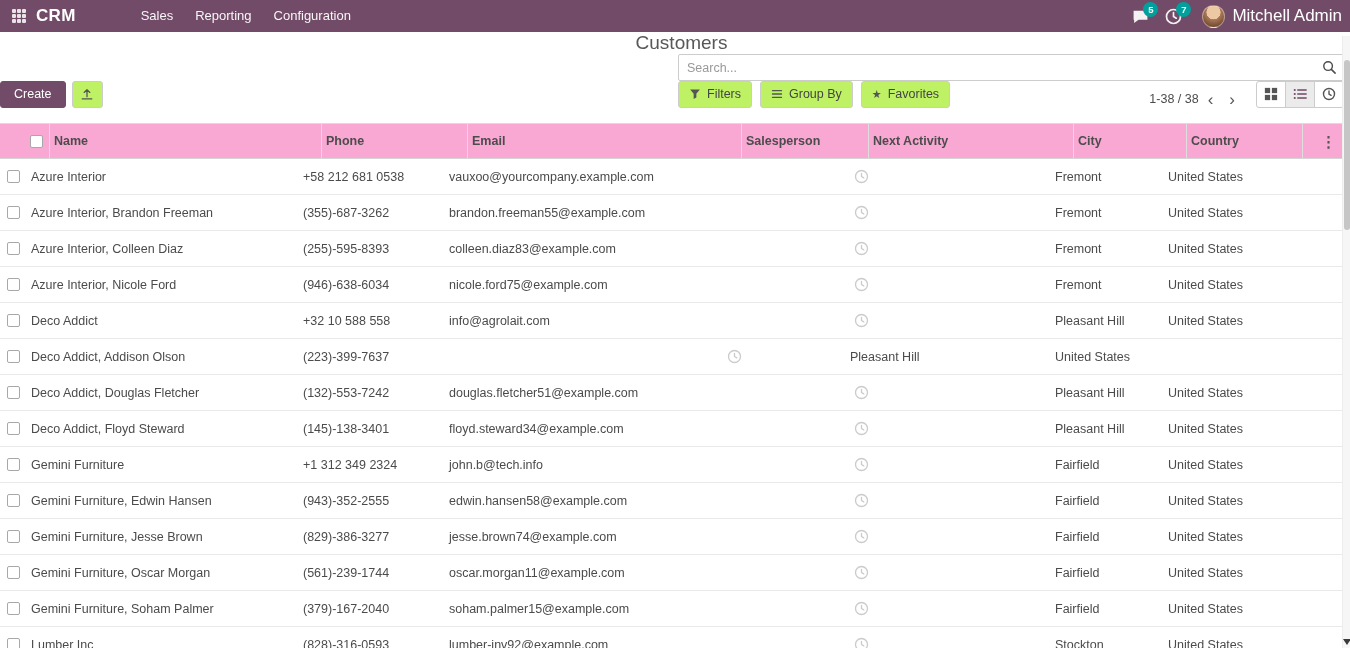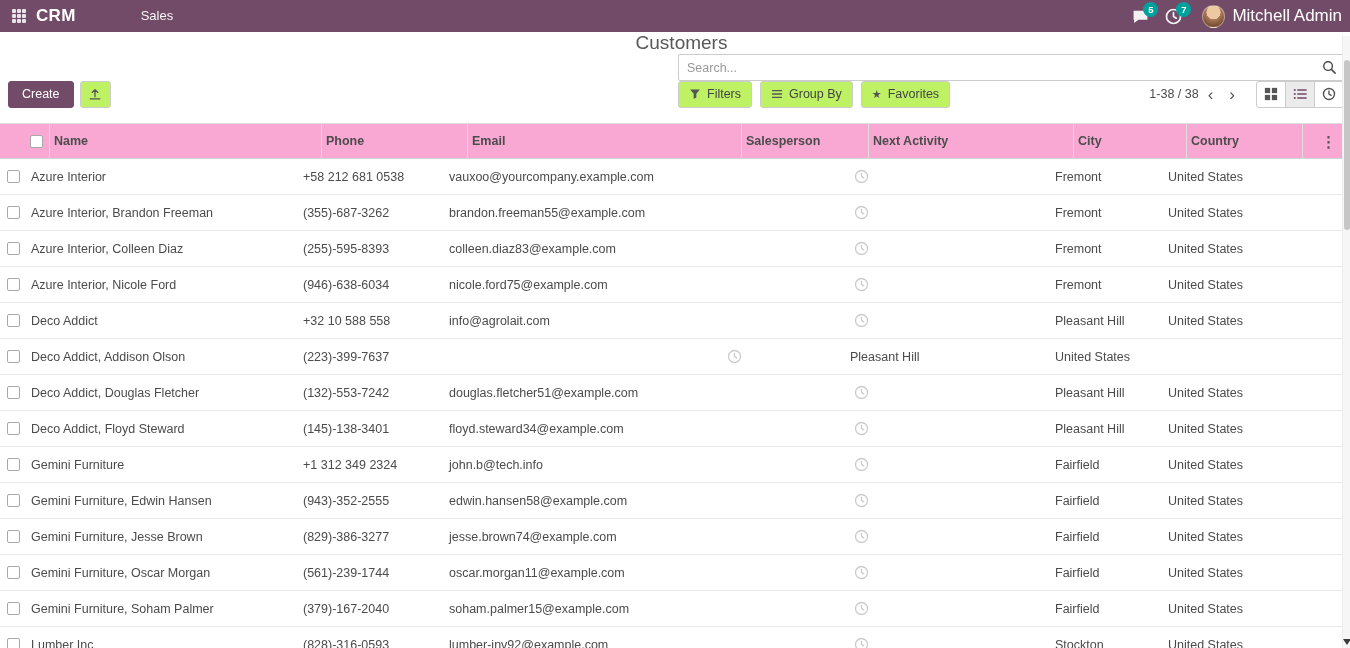--- a/index.html
+++ b/index.html
@@ -12,39 +12,39 @@
   }
   *{box-sizing:border-box;margin:0;padding:0;}
   html,body{width:1350px;height:648px;overflow:hidden;}
   body{font-family:"Liberation Sans",sans-serif;background:#fff;color:var(--text);position:relative;}
 
   
   .navbar{height:32px;background:var(--primary);display:flex;align-items:center;padding:0 8px;color:#fff;}
   .apps{width:14px;height:14px;display:grid;grid-template-columns:repeat(3,1fr);gap:1.5px;margin:0 10px 0 4px;cursor:pointer;}
   .apps i{background:rgba(255,255,255,.85);border-radius:1px;}
   .brand{font-size:17px;font-weight:bold;letter-spacing:.3px;margin-right:54px;cursor:pointer;}
-  .menu{display:flex;height:100%;flex-direction:column;}
+  .menu{display:flex;align-items:center;height:100%;}
   .menu-item{font-size:13px;padding:0 11px;line-height:32px;cursor:pointer;color:rgba(255,255,255,.95);}
   .nav-right{margin-left:auto;display:flex;align-items:center;gap:16px;}
   .nav-icon{position:relative;display:inline-flex;cursor:pointer;}
   .badge{position:absolute;top:-6px;right:-9px;background:var(--badge);color:#fff;font-size:9.5px;min-width:15px;height:15px;line-height:15px;border-radius:8px;text-align:center;padding:0 3px;font-weight:bold;}
   .user{display:flex;align-items:center;gap:7px;cursor:pointer;margin-left:4px;}
   .avatar{width:23px;height:23px;border-radius:50%;background:radial-gradient(circle at 50% 30%,#ecc9a2 38%,#a9795a 40%,#7a4f33 75%,#5d3a22 100%);border:1px solid rgba(255,255,255,.4);}
   .user-name{font-size:17px;}
 
   
   .top-row{height:42px;display:flex;align-items:center;padding-left:13px;flex-direction:column;}
   .page-title{font-size:19px;color:#585858;}
-  .right-half{width:672px;margin-left:auto;padding-right:6px;display:flex;align-items:center;}
+  .right-half{width:672px;margin-left:auto;padding-right:6px;display:flex;align-items:flex-end;}
   .searchbox{flex:1;height:27px;border:1px solid var(--border);border-radius:2px;display:flex;align-items:center;background:#fff;}
   .searchbox input{flex:1;border:none;outline:none;font-size:12.5px;padding:0 8px;color:#444;font-family:"Liberation Sans",sans-serif;}
   .searchbox input::placeholder{color:#999;}
   .search-btn{width:28px;height:100%;display:flex;align-items:center;justify-content:center;cursor:pointer;background:none;border:none;}
 
-  .btn-row{height:40px;display:flex;align-items:center;padding-left:8px;}
+  .btn-row{height:40px;display:flex;align-items:center;}
   .btn{font-family:"Liberation Sans",sans-serif;font-size:12.5px;height:27px;border:1px solid var(--border);background:#bef264;color:#444;border-radius:3px;padding:0 10px;display:inline-flex;align-items:center;gap:6px;cursor:pointer;}
   .btn-primary{background:var(--primary);border-color:var(--primary);color:#fff;padding:0 13px;}
   .btn-export{width:31px;justify-content:center;margin-left:6px;padding:0;}
   .filter-group .btn{margin-right:8px;}
   .pager{margin-left:auto;display:flex;align-items:center;gap:2px;font-size:12.5px;color:#4c4c4c;}
   .pager-btn{border:none;background:none;font-size:17px;color:#555;cursor:pointer;padding:0 7px;line-height:1;font-family:"Liberation Sans",sans-serif;}
   .switcher{display:flex;margin-left:14px;}
   .sw-btn{width:30px;height:27px;border:1px solid var(--border);background:#fff;display:flex;align-items:center;justify-content:center;cursor:pointer;margin-left:-1px;}
   .sw-btn:first-child{border-radius:3px 0 0 3px;margin-left:0;}
   .sw-btn:last-child{border-radius:0 3px 3px 0;}

